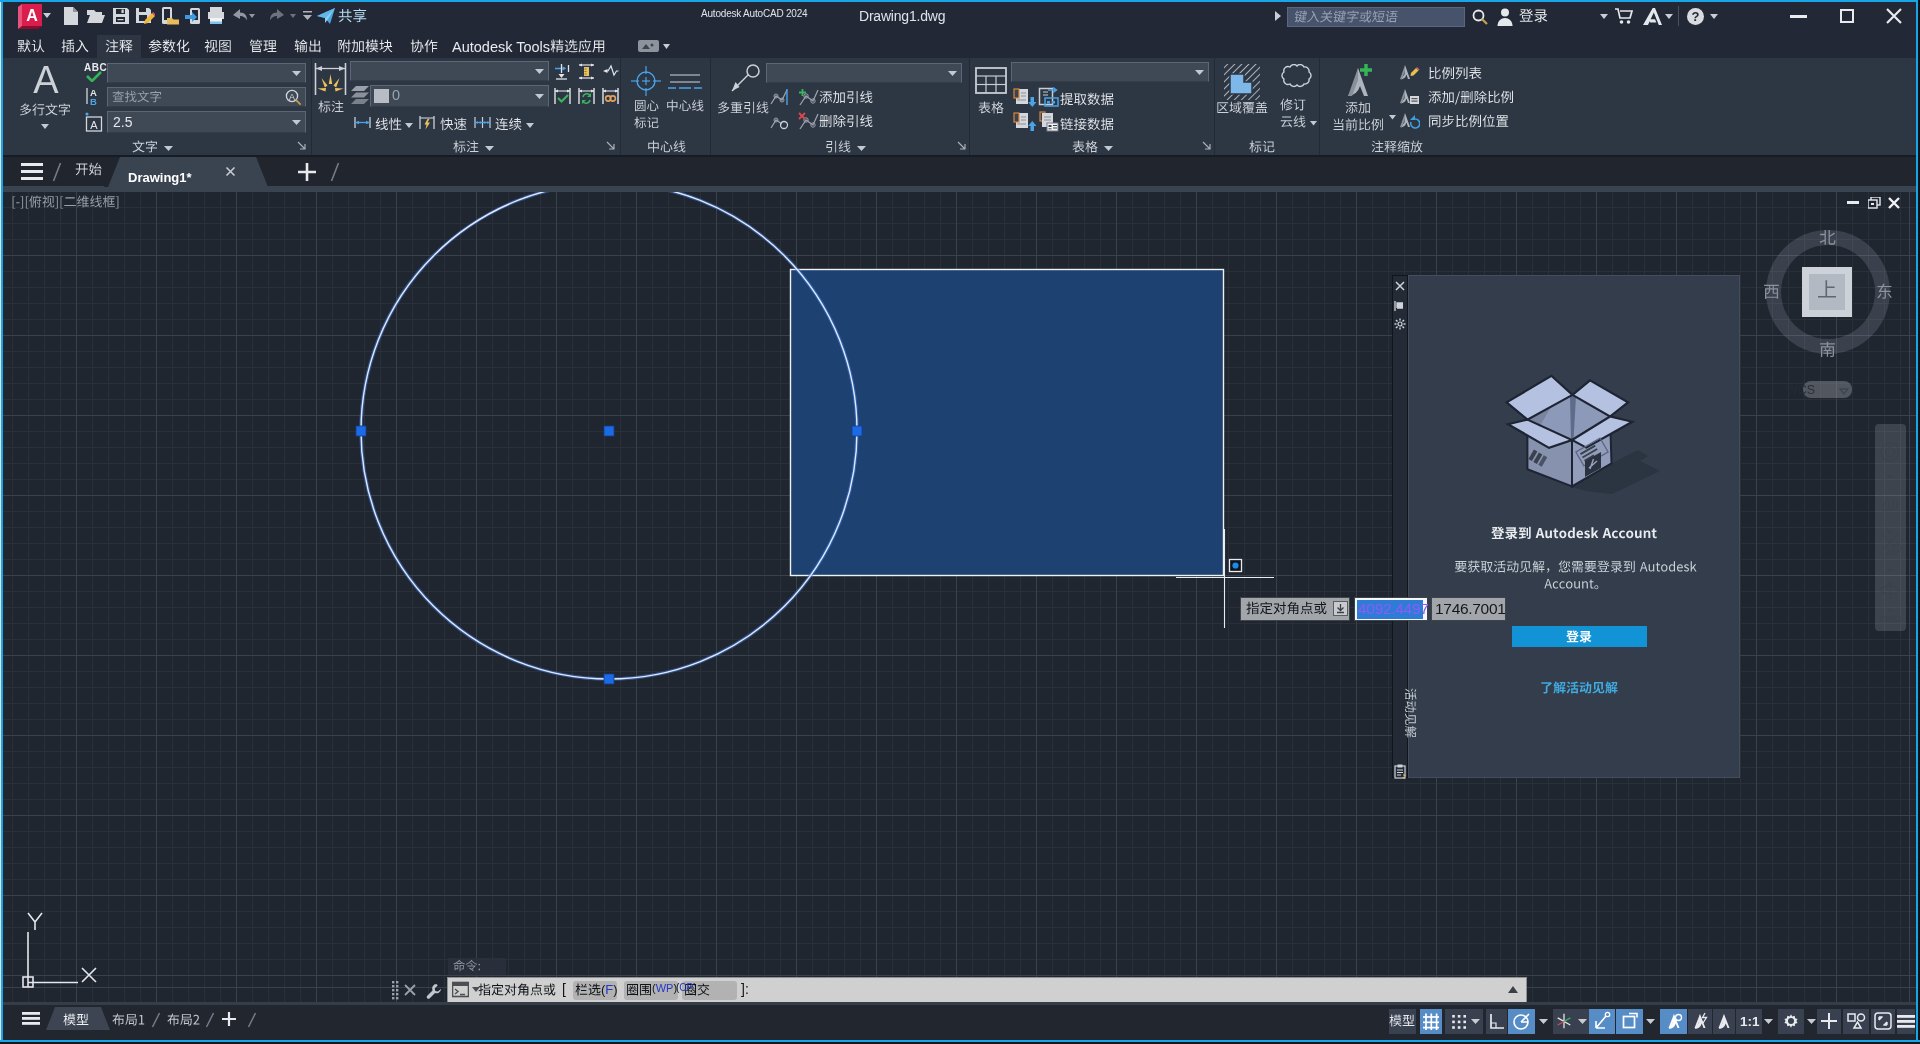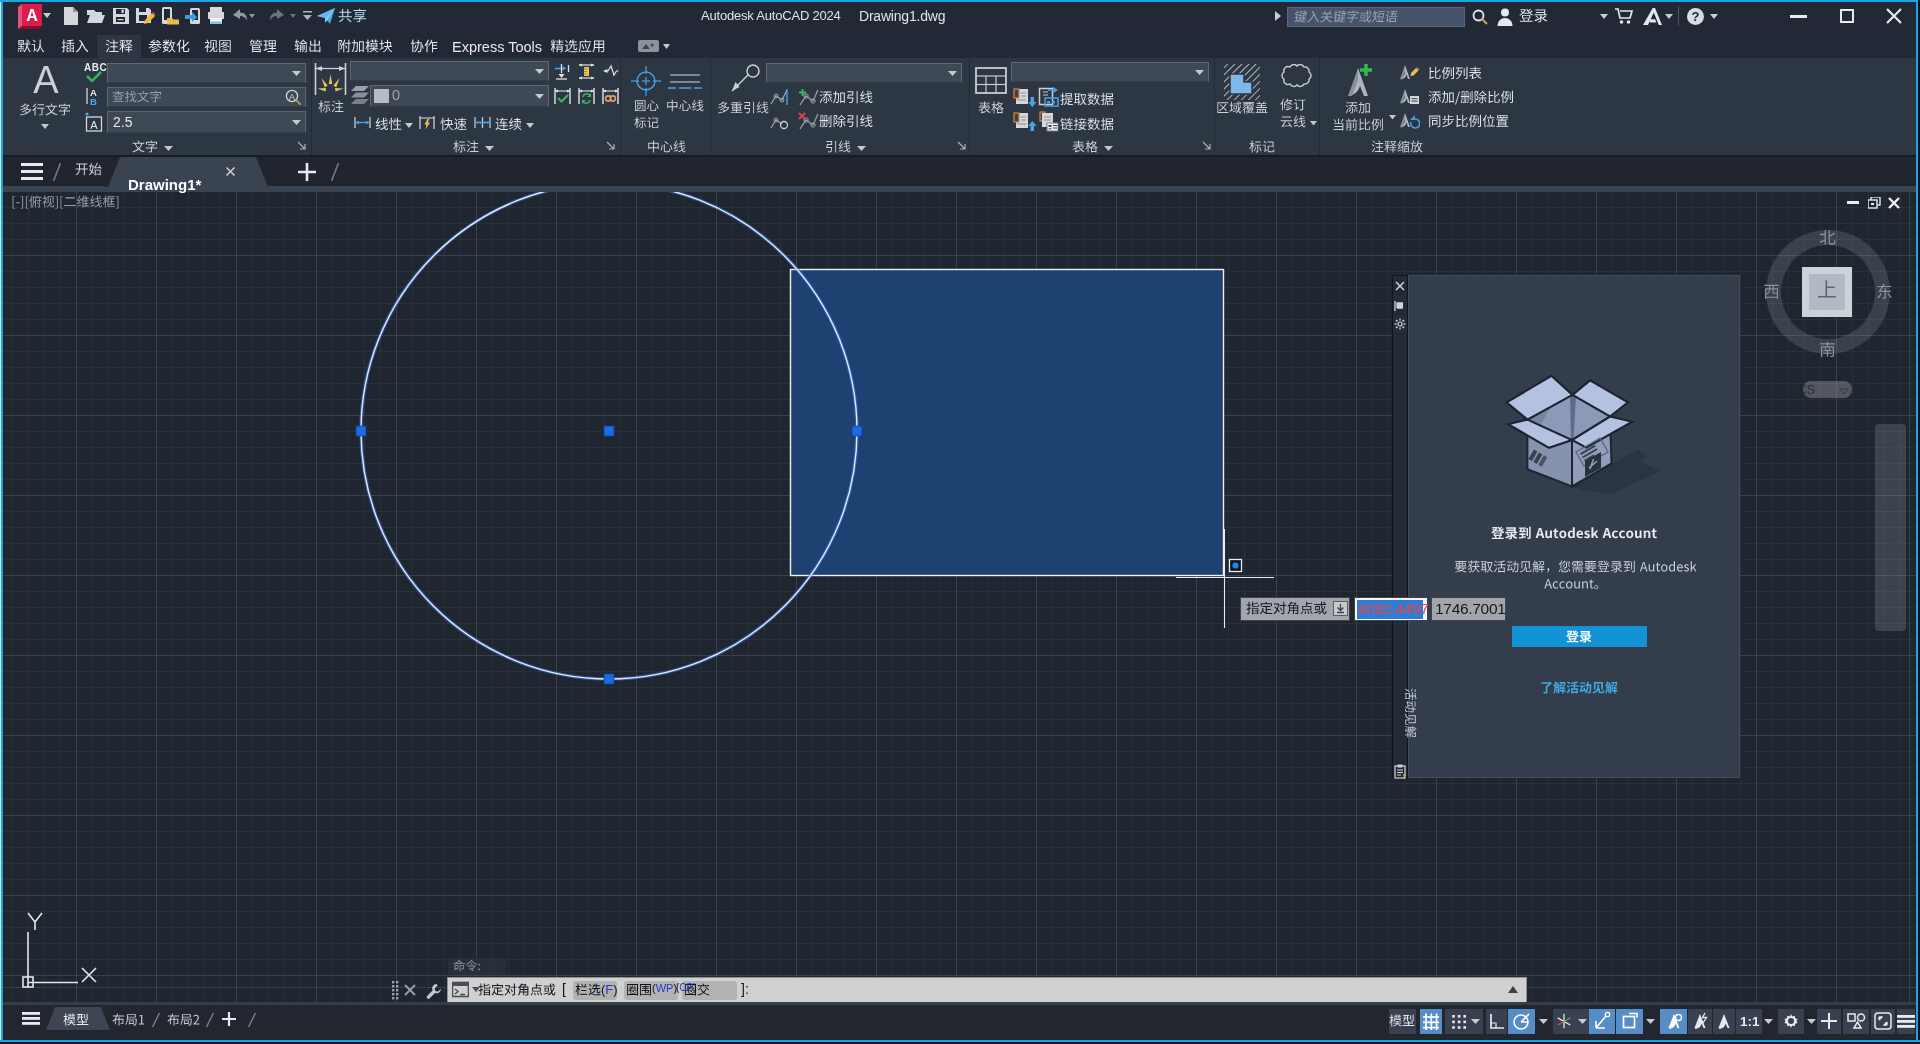--- a/index.html
+++ b/index.html
@@ -92,21 +92,21 @@
     <polygon points="0,4 9,4 4.5,9" fill="#aeb3bb"></polygon>
   </svg>
 <svg class="a" style="left:316px;top:6px" width="20" height="20" viewBox="0 0 20 20">
     <path d="M1 10 L19 2 L14 18 L9 12 Z" fill="#4aa8e0"></path>
     <path d="M19 2 L9 12 l0 5 3-4" fill="#8ecdf0"></path>
     <path d="M1 10 l8 2 10-10z" fill="#63b6e8"></path>
   </svg>
 <svg style="position:absolute;left:338.0px;top:8.0px;overflow:visible" width="29" height="16" viewBox="0 -12.76 29.00 15.66">
     <path d="M8.5 -2.2C9.9 -1.2 11.7 0.3 12.5 1.2L13.6 0.5C12.6 -0.4 10.8 -1.8 9.5 -2.7ZM4.8 -2.7C4 -1.6 2.3 -0.4 0.9 0.4C1.1 0.6 1.5 0.9 1.8 1.2C3.2 0.3 4.9 -1 5.9 -2.3ZM1.3 -9.1V-8.1H4.1V-4.6H0.7V-3.6H13.9V-4.6H10.4V-8.1H13.3V-9.1H10.4V-12H9.3V-9.1H5.2V-12H4.1V-9.1ZM5.2 -4.6V-8.1H9.3V-4.6Z M18.3 -8.2H25.2V-6.9H18.3ZM17.3 -9V-6.1H26.3V-9ZM25.9 -5.2 25.6 -5.2H16.6V-4.3H24.1C23.2 -4 22.1 -3.7 21.2 -3.5L21.2 -2.6H15.3V-1.6H21.2V0C21.2 0.2 21.1 0.3 20.8 0.3C20.6 0.3 19.6 0.3 18.6 0.3C18.7 0.6 18.9 0.9 19 1.2C20.3 1.2 21.1 1.2 21.6 1.1C22.1 0.9 22.3 0.7 22.3 0V-1.6H28.2V-2.6H22.3V-3C23.9 -3.4 25.6 -4 26.8 -4.7L26.1 -5.3ZM20.8 -12.1C20.9 -11.7 21.1 -11.3 21.3 -10.9H15.4V-10H28.1V-10.9H22.5C22.3 -11.4 22.1 -11.9 21.9 -12.3Z" fill="#b9dff2"></path>
   </svg>
-<div class="a" style="left:701px;top:8px;color:#dfe3e9;font-size:13px;letter-spacing:-0.2px">Autodesk AutoCAD 2024</div>
+<div class="a" style="left:701px;top:8px;color:#dfe3e9;font-size:10px;letter-spacing:-0.2px">Autodesk AutoCAD 2024</div>
 <div class="a" style="left:859px;top:8px;color:#dfe3e9;font-size:14px;letter-spacing:-0.2px">Drawing1.dwg</div>
 <svg class="a" style="left:1274px;top:10px" width="8" height="12">
     <polygon points="1,1 7,6 1,11" fill="#c9ced6"></polygon>
   </svg>
 <div class="a" style="left:1287px;top:7px;width:178px;height:20px;background:#47536b;border:1px solid #5a6780"></div>
 <div class="a" style="left:1294px;top:10px;transform:skewX(-8deg)">
     <svg style="position:relative;display:block;overflow:visible" width="104" height="14" viewBox="0 -11.44 104.00 14.04">
       <path d="M0.7 -4.5V-3.6H2.1V-1.1C2.1 -0.5 1.7 -0 1.5 0.2C1.7 0.3 1.9 0.7 2 0.9C2.2 0.6 2.5 0.4 4.5 -1C4.4 -1.2 4.3 -1.5 4.3 -1.8L3 -0.9V-3.6H4.4V-4.5H3V-6.3H4.3V-7.1H1.2C1.5 -7.6 1.8 -8 2.1 -8.6H4.3V-9.5H2.4C2.6 -9.9 2.8 -10.3 2.9 -10.7L2 -11C1.7 -9.6 1.1 -8.4 0.3 -7.5C0.5 -7.4 0.8 -6.9 0.9 -6.8L1.2 -7.1V-6.3H2.1V-4.5ZM7.5 -9.9V-9.2H9.1V-8.1H7.2V-7.4H9.1V-6.3H7.5V-5.6H9.1V-4.6H7.5V-3.8H9.1V-2.8H7.1V-2H9.1V-0.4H9.8V-2H12.2V-2.8H9.8V-3.8H12V-4.6H9.8V-5.6H11.8V-7.4H12.5V-8.1H11.8V-9.9H9.8V-10.9H9.1V-9.9ZM9.8 -7.4H11V-6.3H9.8ZM9.8 -8.1V-9.2H11V-8.1ZM4.8 -5.3C4.8 -5.4 4.9 -5.4 5 -5.5H6.3C6.2 -4.5 6.1 -3.5 5.8 -2.8C5.6 -3.2 5.5 -3.7 5.3 -4.3L4.7 -4.1C4.9 -3.2 5.2 -2.4 5.5 -1.8C5.1 -0.8 4.5 -0.1 3.8 0.4C3.9 0.6 4.1 0.9 4.3 1.1C5 0.6 5.6 -0.1 6 -1C7.2 0.5 8.7 0.9 10.5 0.9H12.2C12.3 0.6 12.4 0.2 12.5 0C12.1 0 10.9 0 10.6 0C9 0 7.4 -0.3 6.4 -1.8C6.8 -3 7.1 -4.4 7.2 -6.3L6.7 -6.4L6.6 -6.4H5.7C6.3 -7.4 6.8 -8.6 7.3 -9.9L6.7 -10.3L6.5 -10.2H4.6V-9.3H6.1C5.8 -8.1 5.3 -7.1 5.1 -6.8C4.9 -6.4 4.6 -6 4.4 -6C4.5 -5.8 4.7 -5.5 4.8 -5.3Z M16.8 -9.8C17.7 -9.2 18.4 -8.5 18.9 -7.7C18.1 -4 16.5 -1.3 13.5 0.2C13.8 0.4 14.2 0.8 14.4 0.9C17.1 -0.6 18.7 -3 19.7 -6.4C21.2 -3.8 22.1 -0.8 25.1 0.9C25.1 0.6 25.4 0.1 25.5 -0.2C21.2 -2.8 21.6 -7.7 17.4 -10.6Z M28.9 -10.4C29.4 -9.7 30 -8.8 30.2 -8.2H27.7V-7.2H32V-5.6C32 -5.4 32 -5.1 32 -4.9H26.9V-3.9H31.8C31.4 -2.5 30.1 -1 26.6 0.2C26.9 0.4 27.2 0.8 27.3 1C30.7 -0.1 32.1 -1.7 32.7 -3.2C33.8 -1.1 35.5 0.3 37.8 1C37.9 0.7 38.2 0.2 38.5 0C36.1 -0.6 34.3 -2 33.3 -3.9H38.2V-4.9H33.1L33.1 -5.6V-7.2H37.5V-8.2H34.9C35.3 -8.9 35.9 -9.7 36.3 -10.5L35.2 -10.9C34.9 -10.1 34.3 -8.9 33.8 -8.2H30.2L31.1 -8.6C30.8 -9.2 30.3 -10.1 29.7 -10.8Z M39.7 -4.5V-3.6H41.1V-1.1C41.1 -0.5 40.7 -0 40.5 0.2C40.7 0.3 40.9 0.7 41 0.9C41.2 0.6 41.5 0.4 43.5 -1C43.4 -1.2 43.3 -1.5 43.3 -1.8L42 -0.9V-3.6H43.4V-4.5H42V-6.3H43.3V-7.1H40.2C40.5 -7.6 40.8 -8 41.1 -8.6H43.3V-9.5H41.4C41.6 -9.9 41.8 -10.3 41.9 -10.7L41 -11C40.7 -9.6 40.1 -8.4 39.3 -7.5C39.5 -7.4 39.8 -6.9 39.9 -6.8L40.2 -7.1V-6.3H41.1V-4.5ZM46.5 -9.9V-9.2H48.1V-8.1H46.2V-7.4H48.1V-6.3H46.5V-5.6H48.1V-4.6H46.5V-3.8H48.1V-2.8H46.1V-2H48.1V-0.4H48.8V-2H51.2V-2.8H48.8V-3.8H51V-4.6H48.8V-5.6H50.8V-7.4H51.5V-8.1H50.8V-9.9H48.8V-10.9H48.1V-9.9ZM48.8 -7.4H50V-6.3H48.8ZM48.8 -8.1V-9.2H50V-8.1ZM43.8 -5.3C43.8 -5.4 43.9 -5.4 44 -5.5H45.3C45.2 -4.5 45.1 -3.5 44.8 -2.8C44.6 -3.2 44.5 -3.7 44.3 -4.3L43.7 -4.1C43.9 -3.2 44.2 -2.4 44.5 -1.8C44.1 -0.8 43.5 -0.1 42.8 0.4C42.9 0.6 43.1 0.9 43.3 1.1C44 0.6 44.6 -0.1 45 -1C46.2 0.5 47.7 0.9 49.5 0.9H51.2C51.3 0.6 51.4 0.2 51.5 0C51.1 0 49.9 0 49.6 0C48 0 46.4 -0.3 45.4 -1.8C45.8 -3 46.1 -4.4 46.2 -6.3L45.7 -6.4L45.6 -6.4H44.7C45.3 -7.4 45.8 -8.6 46.3 -9.9L45.7 -10.3L45.5 -10.2H43.6V-9.3H45.1C44.8 -8.1 44.3 -7.1 44.1 -6.8C43.9 -6.4 43.6 -6 43.4 -6C43.5 -5.8 43.7 -5.5 43.8 -5.3Z M58 -4.7V-3.9H52.9V-3H58V-0.2C58 0 57.9 0.1 57.7 0.1C57.4 0.1 56.6 0.1 55.7 0.1C55.9 0.3 56.1 0.8 56.1 1C57.3 1 57.9 1 58.4 0.9C58.9 0.7 59 0.4 59 -0.2V-3H64.1V-3.9H59V-4.4C60.2 -5 61.3 -5.9 62.1 -6.7L61.5 -7.2L61.2 -7.2H55V-6.2H60.3C59.6 -5.7 58.7 -5.1 58 -4.7ZM57.5 -10.7C57.8 -10.4 58 -9.9 58.2 -9.6H53V-6.9H54V-8.6H63V-6.9H64V-9.6H59.3C59.1 -10 58.8 -10.6 58.5 -11Z M74 -10.3C74.8 -9.9 75.8 -9.3 76.2 -8.9L76.8 -9.5C76.3 -10 75.4 -10.5 74.6 -10.9ZM65.8 -0.9 66 0.1C67.5 -0.2 69.6 -0.7 71.6 -1.1L71.6 -2C69.4 -1.6 67.2 -1.1 65.8 -0.9ZM67.5 -5.9H70.2V-3.6H67.5ZM66.6 -6.7V-2.8H71.1V-6.7ZM65.9 -8.8V-7.9H72.3C72.4 -5.8 72.7 -3.8 73.2 -2.3C72.3 -1.2 71.3 -0.4 70.1 0.3C70.3 0.5 70.7 0.8 70.8 1C71.9 0.4 72.8 -0.3 73.6 -1.2C74.2 0.2 75 1.1 76 1.1C77 1.1 77.3 0.4 77.5 -1.8C77.2 -1.9 76.9 -2.2 76.6 -2.4C76.6 -0.7 76.4 0 76 0C75.4 0 74.8 -0.8 74.3 -2.1C75.3 -3.4 76.1 -5 76.7 -6.7L75.7 -6.9C75.3 -5.6 74.7 -4.4 74 -3.3C73.7 -4.6 73.4 -6.1 73.3 -7.9H77.2V-8.8H73.3C73.2 -9.5 73.2 -10.2 73.2 -10.9H72.2C72.2 -10.2 72.2 -9.5 72.2 -8.8Z M83.8 -10.3V-9.5H90.3V-10.3ZM84.6 -3.2C84.9 -2.4 85.3 -1.2 85.4 -0.5L86.3 -0.7C86.2 -1.5 85.8 -2.6 85.4 -3.4ZM85.1 -7.2H88.9V-4.8H85.1ZM84.2 -8.1V-3.9H89.8V-8.1ZM88.5 -3.5C88.2 -2.5 87.7 -1.2 87.3 -0.3H83.2V0.6H90.5V-0.3H88.2C88.7 -1.1 89.1 -2.3 89.5 -3.3ZM79.7 -10.9C79.5 -9.3 79.1 -7.8 78.5 -6.8C78.7 -6.7 79.1 -6.4 79.3 -6.3C79.6 -6.8 79.9 -7.5 80.1 -8.3H80.8V-6.3L80.8 -5.7H78.6V-4.9H80.8C80.6 -3.2 80.1 -1.3 78.5 0.2C78.7 0.3 79 0.6 79.2 0.8C80.3 -0.2 80.9 -1.5 81.3 -2.8C81.8 -2.1 82.5 -1.1 82.8 -0.5L83.4 -1.3C83.2 -1.7 82 -3.3 81.5 -3.9C81.6 -4.2 81.6 -4.5 81.7 -4.9H83.5V-5.7H81.7L81.7 -6.3V-8.3H83.3V-9.2H80.3C80.4 -9.7 80.5 -10.2 80.6 -10.8Z M92.3 -10C93 -9.4 93.8 -8.5 94.2 -7.9L94.9 -8.6C94.5 -9.2 93.6 -10 92.9 -10.6ZM96.1 -8.1V-7.3H97.8C97.6 -6.6 97.5 -6 97.3 -5.5H95.2V-4.6H103.5V-5.5H101.9C102 -6.3 102.1 -7.3 102.2 -8.1L101.5 -8.2L101.3 -8.1H98.9L99.2 -9.6H103V-10.5H95.6V-9.6H98.2L97.9 -8.1ZM98.3 -5.5 98.7 -7.3H101.2C101.1 -6.7 101.1 -6.1 101 -5.5ZM96.2 -3.5V1H97.2V0.5H101.6V1H102.6V-3.5ZM97.2 -0.3V-2.7H101.6V-0.3ZM93.4 0.7C93.6 0.4 94 0.1 96.1 -1.4C96 -1.6 95.9 -1.9 95.9 -2.2L94.3 -1.2V-6.9H91.6V-5.9H93.4V-1.2C93.4 -0.7 93.1 -0.4 92.9 -0.2C93.1 -0 93.3 0.4 93.4 0.7Z" fill="#9aa3b5"></path>
     </svg>
   </div>
@@ -170,21 +170,21 @@
   </svg>
 <svg style="position:absolute;left:294.0px;top:39.0px;overflow:visible" width="28" height="15" viewBox="0 -12.32 28.00 15.12">
     <path d="M10.3 -6.3V-1.2H11.1V-6.3ZM12.1 -6.8V-0.1C12.1 0.1 12 0.1 11.8 0.1C11.7 0.1 11.1 0.1 10.5 0.1C10.6 0.4 10.7 0.8 10.7 1C11.6 1 12.1 1 12.5 0.8C12.8 0.7 12.9 0.4 12.9 -0.1V-6.8ZM1 -4.6C1.1 -4.7 1.5 -4.8 2 -4.8H3.1V-2.9C2.1 -2.7 1.3 -2.5 0.6 -2.3L0.8 -1.3L3.1 -1.9V1.1H4V-2.2L5.2 -2.5L5.1 -3.3L4 -3.1V-4.8H5.1V-5.8H4V-7.9H3.1V-5.8H1.8C2.2 -6.8 2.6 -7.9 2.8 -9.1H5.1V-10.1H3C3.1 -10.6 3.2 -11.1 3.3 -11.6L2.3 -11.7C2.3 -11.2 2.2 -10.6 2.1 -10.1H0.7V-9.1H1.9C1.7 -8 1.4 -7 1.3 -6.7C1.1 -6 0.9 -5.6 0.7 -5.5C0.8 -5.3 0.9 -4.8 1 -4.6ZM9.2 -11.8C8.3 -10.3 6.6 -8.9 4.9 -8.2C5.1 -8 5.4 -7.6 5.6 -7.4C5.9 -7.6 6.3 -7.8 6.7 -8V-7.4H11.9V-8.1C12.2 -7.9 12.6 -7.7 13 -7.5C13.1 -7.8 13.4 -8.1 13.6 -8.3C12.2 -9 10.8 -9.8 9.8 -11L10.1 -11.4ZM7.1 -8.3C7.9 -8.9 8.6 -9.6 9.2 -10.3C9.9 -9.5 10.7 -8.9 11.6 -8.3ZM8.6 -5.7V-4.6H6.7V-5.7ZM5.8 -6.5V1.1H6.7V-1.8H8.6V0C8.6 0.1 8.6 0.2 8.5 0.2C8.3 0.2 8 0.2 7.5 0.2C7.6 0.4 7.8 0.8 7.8 1C8.4 1 8.8 1 9.1 0.9C9.4 0.7 9.5 0.5 9.5 0V-6.5ZM6.7 -3.8H8.6V-2.6H6.7Z M15.5 -4.8V0.3H25.4V1.1H26.5V-4.8H25.4V-0.8H21.5V-5.7H26V-10.5H24.8V-6.7H21.5V-11.7H20.4V-6.7H17.2V-10.5H16.1V-5.7H20.4V-0.8H16.6V-4.8Z" fill="#e8eaee"></path>
   </svg>
 <svg style="position:absolute;left:337.0px;top:39.0px;overflow:visible" width="56" height="15" viewBox="0 -12.32 56.00 15.12">
     <path d="M8 -5.8C8.6 -4.8 9.2 -3.4 9.5 -2.6L10.3 -3C10 -3.9 9.4 -5.2 8.8 -6.2ZM11.2 -11.6V-8.5H7.7V-7.6H11.2V-0.2C11.2 0 11.1 0.1 10.9 0.1C10.7 0.1 10.1 0.1 9.3 0.1C9.5 0.4 9.6 0.8 9.7 1.1C10.7 1.1 11.3 1.1 11.7 0.9C12.1 0.7 12.2 0.4 12.2 -0.2V-7.6H13.5V-8.5H12.2V-11.6ZM7.2 -11.7C6.6 -9.7 5.6 -7.7 4.4 -6.4C4.6 -6.2 5 -5.7 5.1 -5.5C5.5 -5.9 5.8 -6.4 6.1 -6.9V1.1H7.1V-8.6C7.5 -9.5 7.9 -10.5 8.2 -11.5ZM1.2 -11.2V1.1H2.1V-10.2H3.8C3.5 -9.2 3.2 -7.9 2.8 -6.9C3.7 -5.8 3.9 -4.7 3.9 -4C3.9 -3.5 3.9 -3.1 3.7 -3C3.6 -2.9 3.4 -2.8 3.3 -2.8C3.1 -2.8 2.8 -2.8 2.5 -2.8C2.7 -2.6 2.8 -2.2 2.8 -1.9C3.1 -1.9 3.4 -1.9 3.7 -1.9C3.9 -2 4.2 -2 4.3 -2.2C4.7 -2.5 4.9 -3.1 4.9 -3.9C4.9 -4.8 4.7 -5.8 3.7 -7C4.2 -8.2 4.6 -9.6 5 -10.8L4.3 -11.2L4.2 -11.2Z M22 -10V0.9H23V-0.1H25.7V0.8H26.8V-10ZM23 -1.1V-9H25.7V-1.1ZM16.7 -11.6 16.7 -9.1H14.7V-8.1H16.7C16.6 -4.5 16.2 -1.4 14.4 0.4C14.7 0.6 15 0.9 15.2 1.1C17.1 -0.9 17.6 -4.3 17.7 -8.1H19.8C19.7 -2.7 19.6 -0.8 19.3 -0.4C19.2 -0.2 19 -0.1 18.8 -0.1C18.6 -0.1 18 -0.1 17.3 -0.2C17.5 0.1 17.6 0.5 17.6 0.9C18.3 0.9 18.9 0.9 19.3 0.9C19.7 0.8 20 0.7 20.2 0.3C20.6 -0.3 20.7 -2.3 20.9 -8.6C20.9 -8.7 20.9 -9.1 20.9 -9.1H17.7L17.8 -11.6Z M34.6 -5.8H39.5V-4.8H34.6ZM34.6 -7.6H39.5V-6.6H34.6ZM38.2 -11.8V-10.6H36.1V-11.8H35.1V-10.6H33V-9.7H35.1V-8.7H36.1V-9.7H38.2V-8.7H39.3V-9.7H41.2V-10.6H39.3V-11.8ZM33.6 -8.4V-4H36.5C36.4 -3.6 36.4 -3.2 36.3 -2.9H32.8V-2H36C35.4 -0.9 34.4 -0.2 32.4 0.3C32.6 0.5 32.8 0.9 32.9 1.1C35.4 0.5 36.5 -0.5 37.1 -2C37.8 -0.4 39.1 0.6 40.9 1.1C41 0.9 41.3 0.5 41.5 0.3C39.9 -0.1 38.7 -0.9 38.1 -2H41.2V-2.9H37.3C37.4 -3.2 37.5 -3.6 37.5 -4H40.5V-8.4ZM30.4 -11.8V-9.1H28.7V-8.1H30.4V-8.1C30.1 -6.2 29.3 -3.9 28.4 -2.8C28.6 -2.5 28.9 -2 29 -1.7C29.5 -2.6 30 -3.8 30.4 -5.2V1.1H31.5V-6.1C31.8 -5.4 32.3 -4.5 32.5 -4L33.1 -4.8C32.9 -5.2 31.8 -6.9 31.5 -7.5V-8.1H32.9V-9.1H31.5V-11.8Z M53.3 -5.3H51.1C51.2 -5.8 51.2 -6.3 51.2 -6.8V-8.4H53.3ZM50.2 -11.6V-9.4H47.6V-8.4H50.2V-6.8C50.2 -6.3 50.1 -5.8 50.1 -5.3H47.2V-4.3H50C49.6 -2.5 48.6 -0.9 46 0.4C46.3 0.5 46.6 0.9 46.8 1.1C49.4 -0.2 50.5 -1.9 50.9 -3.9C51.6 -1.5 52.9 0.2 54.8 1.1C55 0.9 55.3 0.4 55.6 0.2C53.7 -0.6 52.4 -2.2 51.8 -4.3H55.3V-5.3H54.3V-9.4H51.2V-11.6ZM42.5 -2.3 42.9 -1.2C44.1 -1.8 45.7 -2.5 47.2 -3.2L47 -4.1L45.4 -3.4V-7.4H47V-8.4H45.4V-11.6H44.4V-8.4H42.7V-7.4H44.4V-3C43.7 -2.7 43 -2.5 42.5 -2.3Z" fill="#e8eaee"></path>
   </svg>
 <svg style="position:absolute;left:410.0px;top:39.0px;overflow:visible" width="28" height="15" viewBox="0 -12.32 28.00 15.12">
     <path d="M5.4 -6.6C5.2 -5.3 4.7 -4 4.1 -3.1C4.3 -3 4.7 -2.7 4.9 -2.5C5.5 -3.5 6 -5 6.4 -6.5ZM11.7 -6.4C12.1 -5.1 12.5 -3.4 12.6 -2.4L13.6 -2.7C13.5 -3.6 13 -5.3 12.6 -6.6ZM2.2 -11.8V-8.5H0.7V-7.5H2.2V1.1H3.3V-7.5H4.8V-8.5H3.3V-11.8ZM7.7 -11.6V-9.1V-9.1H5.2V-8.1H7.7C7.6 -5.4 7 -2.1 3.9 0.4C4.2 0.6 4.5 0.9 4.7 1.1C8 -1.6 8.6 -5.1 8.7 -8.1H10.6C10.5 -2.6 10.3 -0.7 10 -0.2C9.8 -0 9.7 0 9.4 0C9.1 0 8.4 0 7.6 -0.1C7.8 0.2 7.9 0.6 7.9 1C8.7 1 9.4 1 9.8 1C10.3 0.9 10.6 0.8 10.9 0.4C11.4 -0.2 11.5 -2.3 11.6 -8.6C11.6 -8.7 11.6 -9.1 11.6 -9.1H8.7V-9.1V-11.6Z M21.4 -11.6C20.7 -9.5 19.5 -7.5 18.3 -6.2C18.5 -6 18.9 -5.7 19.1 -5.5C19.8 -6.3 20.5 -7.3 21.1 -8.4H22.1V1.1H23.1V-2.3H27.3V-3.3H23.1V-5.4H27.1V-6.4H23.1V-8.4H27.5V-9.4H21.6C21.9 -10 22.1 -10.7 22.4 -11.3ZM18 -11.7C17.2 -9.6 15.9 -7.5 14.5 -6.1C14.7 -5.9 15 -5.3 15.1 -5.1C15.6 -5.6 16.1 -6.1 16.5 -6.7V1.1H17.6V-8.4C18.1 -9.3 18.6 -10.4 19 -11.4Z" fill="#e8eaee"></path>
   </svg>
-<div class="a" style="left:452px;top:39px;color:#e8eaee;font-size:14.5px">Express Tools</div>
+<div class="a" style="left:452px;top:39px;color:#e8eaee;font-size:14.5px">Autodesk Tools</div>
 <svg style="position:absolute;left:550.0px;top:39.0px;overflow:visible" width="56" height="15" viewBox="0 -12.32 56.00 15.12">
     <path d="M0.7 -10.7C1.1 -9.7 1.4 -8.4 1.5 -7.6L2.3 -7.8C2.2 -8.6 1.8 -9.9 1.4 -10.8ZM4.6 -10.9C4.4 -10 4 -8.6 3.7 -7.8L4.4 -7.6C4.7 -8.3 5.1 -9.6 5.5 -10.7ZM0.6 -7.1V-6.1H2.4C1.9 -4.5 1.2 -2.7 0.4 -1.7C0.6 -1.4 0.9 -1 1 -0.6C1.5 -1.5 2.1 -2.8 2.5 -4.1V1.1H3.5V-4.5C3.9 -3.7 4.4 -2.8 4.6 -2.3L5.3 -3.1C5.1 -3.6 3.9 -5.3 3.5 -5.8V-6.1H5.1V-7.1H3.5V-11.7H2.5V-7.1ZM8.9 -11.8V-10.6H6V-9.8H8.9V-8.9H6.3V-8.2H8.9V-7.2H5.6V-6.4H13.4V-7.2H9.9V-8.2H12.8V-8.9H9.9V-9.8H13.1V-10.6H9.9V-11.8ZM11.5 -4.8V-3.7H7.4V-4.8ZM6.4 -5.6V1.1H7.4V-1.2H11.5V0C11.5 0.2 11.5 0.2 11.3 0.2C11.1 0.3 10.5 0.3 9.9 0.2C10 0.5 10.2 0.8 10.2 1.1C11.1 1.1 11.7 1.1 12 1C12.4 0.8 12.5 0.5 12.5 0V-5.6ZM7.4 -3H11.5V-1.9H7.4Z M14.9 -10.7C15.7 -10 16.6 -9 17 -8.4L17.9 -9C17.4 -9.7 16.5 -10.6 15.7 -11.3ZM20.2 -11.3C19.9 -10.1 19.3 -8.9 18.6 -8C18.8 -7.9 19.3 -7.6 19.5 -7.5C19.8 -7.9 20.1 -8.4 20.4 -8.9H22.4V-6.9H18.5V-5.9H21C20.8 -4.1 20.2 -2.8 18.1 -2C18.3 -1.8 18.6 -1.4 18.7 -1.2C21.1 -2.1 21.8 -3.7 22.1 -5.9H23.5V-2.7C23.5 -1.6 23.7 -1.3 24.8 -1.3C25 -1.3 26 -1.3 26.2 -1.3C27 -1.3 27.3 -1.8 27.4 -3.5C27.1 -3.6 26.7 -3.8 26.5 -3.9C26.5 -2.5 26.4 -2.3 26.1 -2.3C25.9 -2.3 25.1 -2.3 24.9 -2.3C24.6 -2.3 24.5 -2.3 24.5 -2.7V-5.9H27.3V-6.9H23.5V-8.9H26.7V-9.8H23.5V-11.7H22.4V-9.8H20.8C21 -10.2 21.1 -10.7 21.3 -11.1ZM17.5 -6.4H14.8V-5.4H16.5V-1.2C15.9 -0.9 15.3 -0.4 14.6 0.2L15.3 1.1C16.1 0.3 16.9 -0.5 17.4 -0.5C17.7 -0.5 18.1 -0.1 18.7 0.3C19.6 0.8 20.8 1 22.4 1C23.8 1 26.1 0.9 27.2 0.8C27.2 0.5 27.4 -0 27.5 -0.3C26.1 -0.1 24 -0 22.4 -0C20.9 -0 19.8 -0.1 18.9 -0.6C18.2 -1 17.9 -1.4 17.5 -1.4Z M31.7 -6.9C32.3 -5.3 32.9 -3.3 33.2 -2L34.2 -2.5C33.9 -3.8 33.2 -5.7 32.6 -7.2ZM34.7 -7.6C35.2 -6.1 35.7 -4.1 35.9 -2.8L36.9 -3.1C36.7 -4.4 36.2 -6.4 35.7 -7.9ZM34.6 -11.6C34.8 -11.1 35.1 -10.5 35.3 -10H29.7V-6.1C29.7 -4.1 29.6 -1.4 28.5 0.6C28.8 0.7 29.2 1 29.4 1.2C30.6 -0.9 30.8 -4 30.8 -6.1V-9H41.2V-10H36.5C36.3 -10.5 35.9 -11.3 35.6 -11.9ZM30.9 -0.5V0.5H41.4V-0.5H37.6C38.9 -2.7 39.9 -5.3 40.6 -7.6L39.5 -8C38.9 -5.6 37.9 -2.7 36.5 -0.5Z M44.1 -10.8V-5.7C44.1 -3.7 44 -1.2 42.4 0.5C42.7 0.6 43.1 1 43.3 1.2C44.3 0 44.8 -1.6 45 -3.2H48.5V1H49.6V-3.2H53.4V-0.3C53.4 -0.1 53.3 0 53 0C52.7 0.1 51.8 0.1 50.8 0C50.9 0.3 51.1 0.8 51.2 1C52.5 1.1 53.3 1 53.8 0.9C54.2 0.7 54.4 0.4 54.4 -0.3V-10.8ZM45.2 -9.8H48.5V-7.5H45.2ZM53.4 -9.8V-7.5H49.6V-9.8ZM45.2 -6.5H48.5V-4.2H45.1C45.2 -4.7 45.2 -5.2 45.2 -5.7ZM53.4 -6.5V-4.2H49.6V-6.5Z" fill="#e8eaee"></path>
   </svg>
 <svg class="a" style="left:638px;top:40px" width="22" height="13">
     <rect x="0" y="0" width="21" height="12" rx="2" fill="#8d939d"></rect>
     <polygon points="4,9 8,4 12,9" fill="#3c434e"></polygon>
     <circle cx="14" cy="5" r="1.5" fill="#3c434e"></circle>
   </svg>
 <svg class="a" style="left:663px;top:44px" width="8" height="6">
     <polygon points="0,0 7,0 3.5,5" fill="#c9ced6"></polygon>
@@ -608,21 +608,21 @@
   </svg>
 <svg style="position:absolute;left:75.0px;top:162.0px;overflow:visible" width="27" height="15" viewBox="0 -11.88 27.00 14.58">
     <path d="M8.8 -9.5V-5.6H5V-6.2V-9.5ZM0.7 -5.6V-4.7H3.9C3.7 -2.8 3 -1 0.7 0.4C1 0.6 1.4 0.9 1.5 1.1C4 -0.4 4.7 -2.6 4.9 -4.7H8.8V1.1H9.8V-4.7H12.8V-5.6H9.8V-9.5H12.4V-10.5H1.2V-9.5H4V-6.2L3.9 -5.6Z M19.7 -4.4V1.1H20.7V0.5H24.7V1.1H25.7V-4.4ZM20.7 -0.4V-3.5H24.7V-0.4ZM19.3 -5.5C19.7 -5.7 20.3 -5.7 25.3 -6.1C25.5 -5.8 25.6 -5.4 25.7 -5.1L26.6 -5.6C26.2 -6.6 25.2 -8.2 24.3 -9.4L23.5 -9C23.9 -8.4 24.4 -7.7 24.8 -7L20.5 -6.7C21.4 -7.9 22.3 -9.5 23 -11.1L22 -11.4C21.3 -9.6 20.2 -7.8 19.8 -7.3C19.5 -6.9 19.2 -6.5 19 -6.5C19.1 -6.2 19.2 -5.7 19.3 -5.5ZM16.2 -7.6H17.8C17.6 -5.9 17.3 -4.4 16.8 -3.3C16.4 -3.6 15.9 -4 15.4 -4.3C15.7 -5.3 16 -6.4 16.2 -7.6ZM14.4 -3.9C15.1 -3.5 15.8 -2.9 16.4 -2.3C15.8 -1.1 15 -0.3 14 0.3C14.3 0.4 14.5 0.8 14.7 1.1C15.7 0.4 16.5 -0.5 17.2 -1.7C17.7 -1.2 18.1 -0.7 18.4 -0.3L19 -1.1C18.7 -1.6 18.2 -2.1 17.6 -2.6C18.2 -4.1 18.6 -6 18.8 -8.5L18.2 -8.6L18 -8.6H16.4C16.6 -9.5 16.7 -10.4 16.8 -11.2L15.9 -11.3C15.8 -10.4 15.7 -9.5 15.5 -8.6H14.1V-7.6H15.3C15 -6.2 14.7 -4.9 14.4 -3.9Z" fill="#d4d8de"></path>
   </svg>
 <svg class="a" style="left:104px;top:157px" width="16" height="30">
     <polygon points="8,0 16,0 8,30 0,30" fill="#20252e"></polygon>
   </svg>
 <svg class="a" style="left:108px;top:157px" width="180" height="30">
 <polygon points="12,0 148,0 160,30 0,30" fill="#3a4350"></polygon>
   </svg>
-<div class="a" style="left:128px;top:176px;color:#fff;font-size:15px;font-weight:bold">Drawing1*</div>
+<div class="a" style="left:128px;top:170px;color:#fff;font-size:13px;font-weight:bold">Drawing1*</div>
 <svg class="a" style="left:225px;top:166px" width="11" height="11" viewBox="0 0 11 11">
 <path d="M1.5 1.5 L9.5 9.5 M9.5 1.5 L1.5 9.5" stroke="#c9ced5" stroke-width="1.6"></path>
   </svg>
 <svg class="a" style="left:297px;top:162px" width="20" height="20" viewBox="0 0 20 20">
 <path d="M10 1 V19 M1 10 H19" stroke="#e8eaee" stroke-width="2.6"></path>
   </svg>
 <svg class="a" style="left:330px;top:162px" width="10" height="20">
     <line x1="8.5" y1="1" x2="1.5" y2="19" stroke="#737c88" stroke-width="1.6"></line>
   </svg>
 <svg class="a" style="left:3px;top:192px" width="1913" height="812" viewBox="3 192 1913 812">
@@ -784,21 +784,21 @@
 <div class="a" style="left:1240px;top:597px;width:110px;height:24px;background:#a2a5aa;border:1px solid #3f434a"></div>
 <svg style="position:absolute;left:1246.0px;top:601.0px;overflow:visible" width="81" height="15" viewBox="0 -11.88 81.00 14.58">
     <path d="M11.3 -10.5C10.3 -10.1 8.6 -9.6 7 -9.3V-11.3H6V-7.5C6 -6.3 6.4 -6 7.9 -6C8.3 -6 10.7 -6 11.1 -6C12.4 -6 12.8 -6.4 12.9 -8.2C12.6 -8.3 12.2 -8.5 12 -8.6C11.9 -7.1 11.8 -6.9 11 -6.9C10.5 -6.9 8.4 -6.9 8 -6.9C7.1 -6.9 7 -7 7 -7.5V-8.4C8.7 -8.8 10.7 -9.2 12.1 -9.8ZM6.9 -1.8H11.3V-0.4H6.9ZM6.9 -2.6V-4H11.3V-2.6ZM6 -4.8V1.1H6.9V0.4H11.3V1H12.3V-4.8ZM2.5 -11.3V-8.6H0.6V-7.7H2.5V-4.8L0.4 -4.2L0.7 -3.2L2.5 -3.7V-0.1C2.5 0.1 2.4 0.1 2.2 0.1C2.1 0.1 1.5 0.1 0.9 0.1C1 0.4 1.1 0.8 1.2 1.1C2.1 1.1 2.6 1 3 0.9C3.3 0.7 3.5 0.5 3.5 -0.1V-4L5.3 -4.6L5.1 -5.5L3.5 -5V-7.7H5.1V-8.6H3.5V-11.3Z M16.5 -5.1C16.2 -2.7 15.5 -0.7 14 0.4C14.2 0.6 14.6 0.9 14.8 1.1C15.7 0.3 16.4 -0.7 16.8 -1.9C18.1 0.4 20.1 0.9 22.9 0.9H26.1C26.1 0.6 26.3 0.1 26.5 -0.2C25.8 -0.1 23.5 -0.1 23 -0.1C22.2 -0.1 21.4 -0.2 20.8 -0.3V-3H24.8V-4H20.8V-6.2H24.2V-7.2H16.3V-6.2H19.7V-0.6C18.6 -1 17.8 -1.8 17.2 -3.2C17.4 -3.8 17.5 -4.4 17.6 -5ZM19.3 -11.2C19.5 -10.7 19.7 -10.2 19.9 -9.8H14.6V-6.9H15.6V-8.9H24.9V-6.9H25.9V-9.8H21C20.9 -10.3 20.5 -10.9 20.2 -11.4Z M33.8 -5.3C34.4 -4.4 35 -3.1 35.2 -2.3L36.1 -2.7C35.9 -3.5 35.3 -4.8 34.6 -5.7ZM28.2 -6.1C29.1 -5.4 29.9 -4.5 30.7 -3.6C29.9 -1.9 28.8 -0.6 27.6 0.2C27.9 0.4 28.2 0.8 28.3 1.1C29.6 0.2 30.6 -1.1 31.4 -2.7C32 -2 32.5 -1.3 32.9 -0.7L33.7 -1.4C33.3 -2.1 32.7 -2.9 31.9 -3.8C32.5 -5.3 33 -7.2 33.2 -9.4L32.5 -9.6L32.4 -9.5H27.9V-8.6H32.1C31.9 -7.1 31.6 -5.8 31.1 -4.6C30.4 -5.4 29.7 -6.1 28.9 -6.8ZM37.3 -11.3V-8.1H33.5V-7.1H37.3V-0.3C37.3 -0.1 37.2 0 37 0C36.8 0 36 0 35.2 0C35.3 0.3 35.5 0.8 35.5 1.1C36.7 1.1 37.3 1 37.7 0.9C38.2 0.7 38.3 0.4 38.3 -0.3V-7.1H39.9V-8.1H38.3V-11.3Z M44.1 -7.3H47.1V-5.6H44.1ZM44.1 -8.2H44.1C44.5 -8.7 44.8 -9.1 45.2 -9.6H49C48.7 -9.1 48.3 -8.6 47.9 -8.2ZM51.3 -7.3V-5.6H48.1V-7.3ZM45 -11.4C44.4 -10 43.1 -8.4 41.3 -7.1C41.5 -7 41.8 -6.6 42 -6.4C42.4 -6.7 42.7 -7 43.1 -7.2V-4.8C43.1 -3.2 42.9 -1 41.4 0.5C41.6 0.6 42 1 42.2 1.2C43.1 0.3 43.6 -0.9 43.8 -2H47.1V0.8H48.1V-2H51.3V-0.2C51.3 -0 51.2 0 51 0C50.7 0.1 49.9 0.1 49.1 0C49.2 0.3 49.4 0.8 49.5 1C50.6 1 51.3 1 51.7 0.9C52.2 0.7 52.3 0.4 52.3 -0.2V-8.2H49.1C49.6 -8.8 50.1 -9.4 50.4 -10L49.7 -10.5L49.6 -10.4H45.8L46.2 -11.2ZM44.1 -4.7H47.1V-2.9H44C44.1 -3.6 44.1 -4.2 44.1 -4.7ZM51.3 -4.7V-2.9H48.1V-4.7Z M57.2 -6.3H64.3V-3.9H57.2ZM58.6 -1.7C58.8 -0.9 58.9 0.3 58.9 1L59.9 0.8C59.9 0.2 59.8 -0.9 59.5 -1.8ZM61.4 -1.7C61.8 -0.9 62.2 0.3 62.3 0.9L63.3 0.7C63.2 0 62.7 -1.1 62.3 -1.9ZM64.1 -1.8C64.8 -1 65.6 0.2 65.9 1L66.8 0.6C66.5 -0.2 65.7 -1.3 65 -2.2ZM56.4 -2.1C56 -1.1 55.3 0 54.6 0.6L55.5 1.1C56.2 0.4 56.9 -0.8 57.3 -1.8ZM56.2 -7.2V-2.9H65.3V-7.2H61.2V-9H66.3V-9.9H61.2V-11.3H60.1V-7.2Z M76.8 -10.7C77.7 -10.3 78.7 -9.7 79.2 -9.2L79.8 -9.9C79.3 -10.4 78.3 -10.9 77.4 -11.3ZM68.3 -0.9 68.5 0.1C70.1 -0.2 72.3 -0.7 74.4 -1.1L74.3 -2.1C72.1 -1.6 69.8 -1.2 68.3 -0.9ZM70.1 -6.1H72.9V-3.8H70.1ZM69.2 -7V-2.9H73.9V-7ZM68.4 -9.2V-8.2H75.1C75.2 -6 75.5 -4 76 -2.4C75.1 -1.3 74 -0.4 72.8 0.3C73 0.5 73.4 0.9 73.6 1.1C74.6 0.4 75.6 -0.3 76.4 -1.3C77 0.2 77.8 1.1 78.9 1.1C79.9 1.1 80.3 0.4 80.5 -1.9C80.2 -2 79.8 -2.2 79.6 -2.5C79.5 -0.7 79.4 0 79 0C78.3 0 77.7 -0.8 77.2 -2.2C78.2 -3.6 79 -5.1 79.6 -7L78.6 -7.2C78.2 -5.8 77.6 -4.5 76.8 -3.4C76.5 -4.8 76.3 -6.4 76.1 -8.2H80.1V-9.2H76.1C76 -9.9 76 -10.6 76 -11.3H75C75 -10.6 75 -9.9 75 -9.2Z" fill="#15181c"></path>
   </svg>
 <svg class="a" style="left:1333px;top:601px" width="15" height="15" viewBox="0 0 15 15">
     <rect x="0.5" y="0.5" width="14" height="14" fill="#c8cacd" stroke="#5a5e66"></rect>
     <path d="M7.5 3 v6 M4.5 6.5 l3 3 3-3 M4 11.5 h7" stroke="#3c4046" stroke-width="1.3" fill="none"></path>
   </svg>
 <div class="a" style="left:1354px;top:597px;width:74px;height:24px;background:#f4f6f8;border:1px solid #3f434a"></div>
 <div class="a" style="left:1357px;top:599.5px;width:66px;height:19px;background:#2e7cd6"></div>
-<div class="a" style="left:1358px;top:600px;color:#ef4444;font-size:15.5px;letter-spacing:-0.3px">4092.4497</div>
+<div class="a" style="left:1358px;top:600px;color:#8b5cf6;font-size:15.5px;letter-spacing:-0.3px">4092.4497</div>
 <div class="a" style="left:1431px;top:597px;width:75px;height:24px;background:#a2a5aa;border:1px solid #3f434a"></div>
 <div class="a" style="left:1435px;top:600px;color:#15181c;font-size:15.5px;letter-spacing:-0.3px">1746.7001</div>
 <div class="a" style="left:448px;top:958px;width:58px;height:17px;background:#2a313d;opacity:0.85"></div>
 <svg style="position:absolute;left:453.0px;top:959.0px;overflow:visible" width="28" height="14" viewBox="0 -11.00 28.48 13.50">
     <path d="M6.3 -10.7C5.1 -9 2.7 -7.4 0.4 -6.8C0.6 -6.5 0.9 -6.1 1 -5.9C1.9 -6.2 2.8 -6.6 3.7 -7.1V-6.4H8.7V-7.2C9.6 -6.7 10.5 -6.2 11.4 -5.9C11.6 -6.2 11.9 -6.6 12.1 -6.8C10.1 -7.3 8 -8.5 6.8 -9.8L7.1 -10.1ZM3.8 -7.2C4.7 -7.8 5.6 -8.5 6.3 -9.2C6.9 -8.5 7.8 -7.8 8.7 -7.2ZM1.6 -5.3V0H2.5V-1H5.4V-5.3ZM2.5 -4.5H4.5V-1.9H2.5ZM6.7 -5.3V1H7.7V-4.5H10.1V-1.8C10.1 -1.6 10 -1.6 9.8 -1.6C9.7 -1.6 9.1 -1.6 8.3 -1.6C8.5 -1.3 8.6 -1 8.6 -0.7C9.6 -0.7 10.2 -0.7 10.5 -0.9C10.9 -1 11 -1.3 11 -1.8V-5.3Z M17.5 -7C18.2 -6.4 19 -5.6 19.4 -5.1L20.1 -5.6C19.7 -6.2 18.9 -7 18.2 -7.5ZM14.6 -4.7V-3.8H21.4C20.7 -3.1 19.8 -2.2 18.9 -1.4C18.3 -1.8 17.6 -2.2 17 -2.6L16.3 -1.9C17.7 -1 19.5 0.2 20.4 1.1L21.1 0.3C20.7 -0 20.2 -0.4 19.7 -0.8C20.9 -2 22.3 -3.4 23.2 -4.4L22.5 -4.8L22.3 -4.7ZM18.9 -10.6C17.6 -8.8 15.2 -7.1 12.9 -6.1C13.2 -5.9 13.5 -5.6 13.6 -5.4C15.5 -6.2 17.4 -7.5 18.8 -9C20.2 -7.6 22.3 -6.2 24 -5.4C24.1 -5.6 24.5 -6 24.7 -6.2C22.9 -6.9 20.7 -8.3 19.4 -9.7L19.7 -10.1Z M26.7 -4.9C27.2 -4.9 27.6 -5.2 27.6 -5.8C27.6 -6.3 27.2 -6.6 26.7 -6.6C26.3 -6.6 25.9 -6.3 25.9 -5.8C25.9 -5.2 26.3 -4.9 26.7 -4.9ZM26.7 0.2C27.2 0.2 27.6 -0.2 27.6 -0.7C27.6 -1.2 27.2 -1.6 26.7 -1.6C26.3 -1.6 25.9 -1.2 25.9 -0.7C25.9 -0.2 26.3 0.2 26.7 0.2Z" fill="#8d96a2"></path>
   </svg>
 <svg class="a" style="left:392px;top:981px" width="8" height="19">
     <rect x="0" y="0" width="2.4" height="2.4" fill="#9aa0a8"></rect>
     <rect x="4" y="0" width="2.4" height="2.4" fill="#9aa0a8"></rect>
     <rect x="0" y="4" width="2.4" height="2.4" fill="#9aa0a8"></rect>

